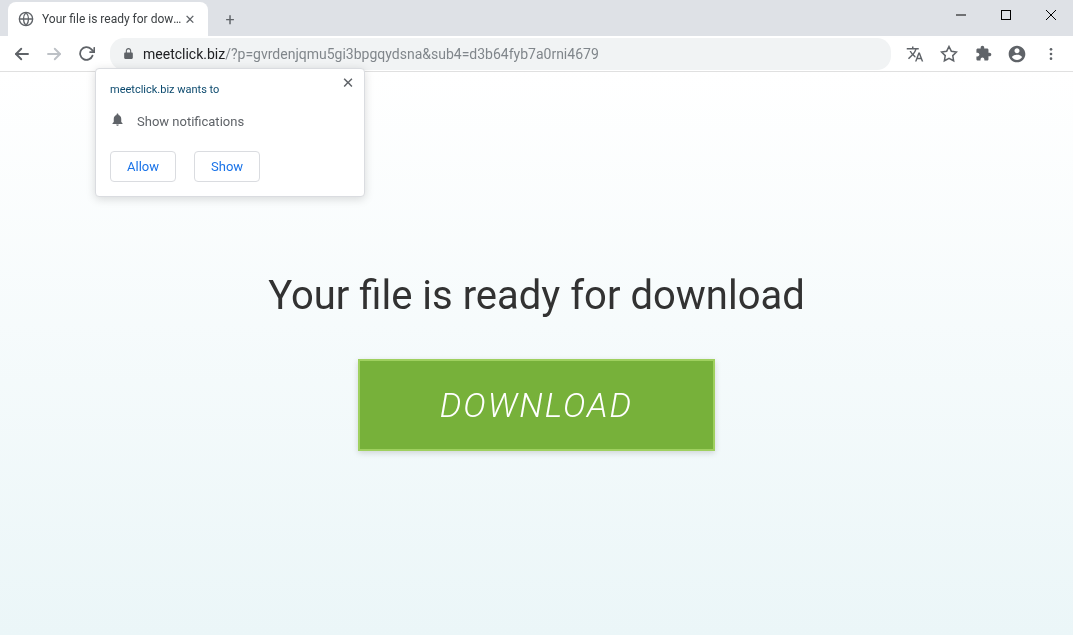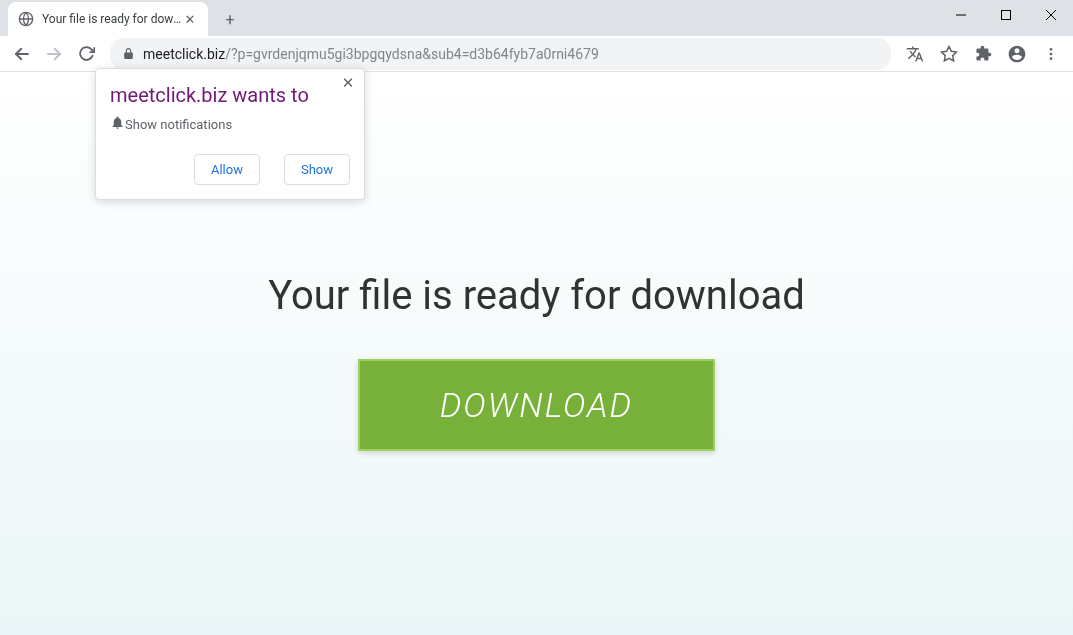--- a/index.html
+++ b/index.html
@@ -205,37 +205,37 @@
       width: 16px;
       height: 16px;
       color: #5f6368;
       font-size: 15px;
       cursor: pointer;
       display: flex;
       align-items: center;
       justify-content: center;
     }
     .prompt-title {
-      font-size: 20px;
-      color: #701a75;
-      margin-bottom: 8px;
+      font-size: 11px;
+      color: #0c4a6e;
+      margin-bottom: 16px;
     }
     .prompt-row {
       display: flex;
       align-items: center;
+      gap: 12px;
       margin-bottom: 20px;
     }
     .prompt-row-text {
       font-size: 13px;
       color: #5f6368;
     }
     .prompt-actions {
       display: flex;
-      gap: 24px;
-      justify-content: flex-end;
+      gap: 18px;
     }
     .prompt-btn {
       background: #fff;
       border: 1px solid #dadce0;
       color: #1a73e8;
       font-size: 13px;
       padding: 7px 16px;
       border-radius: 4px;
       cursor: pointer;
     }

